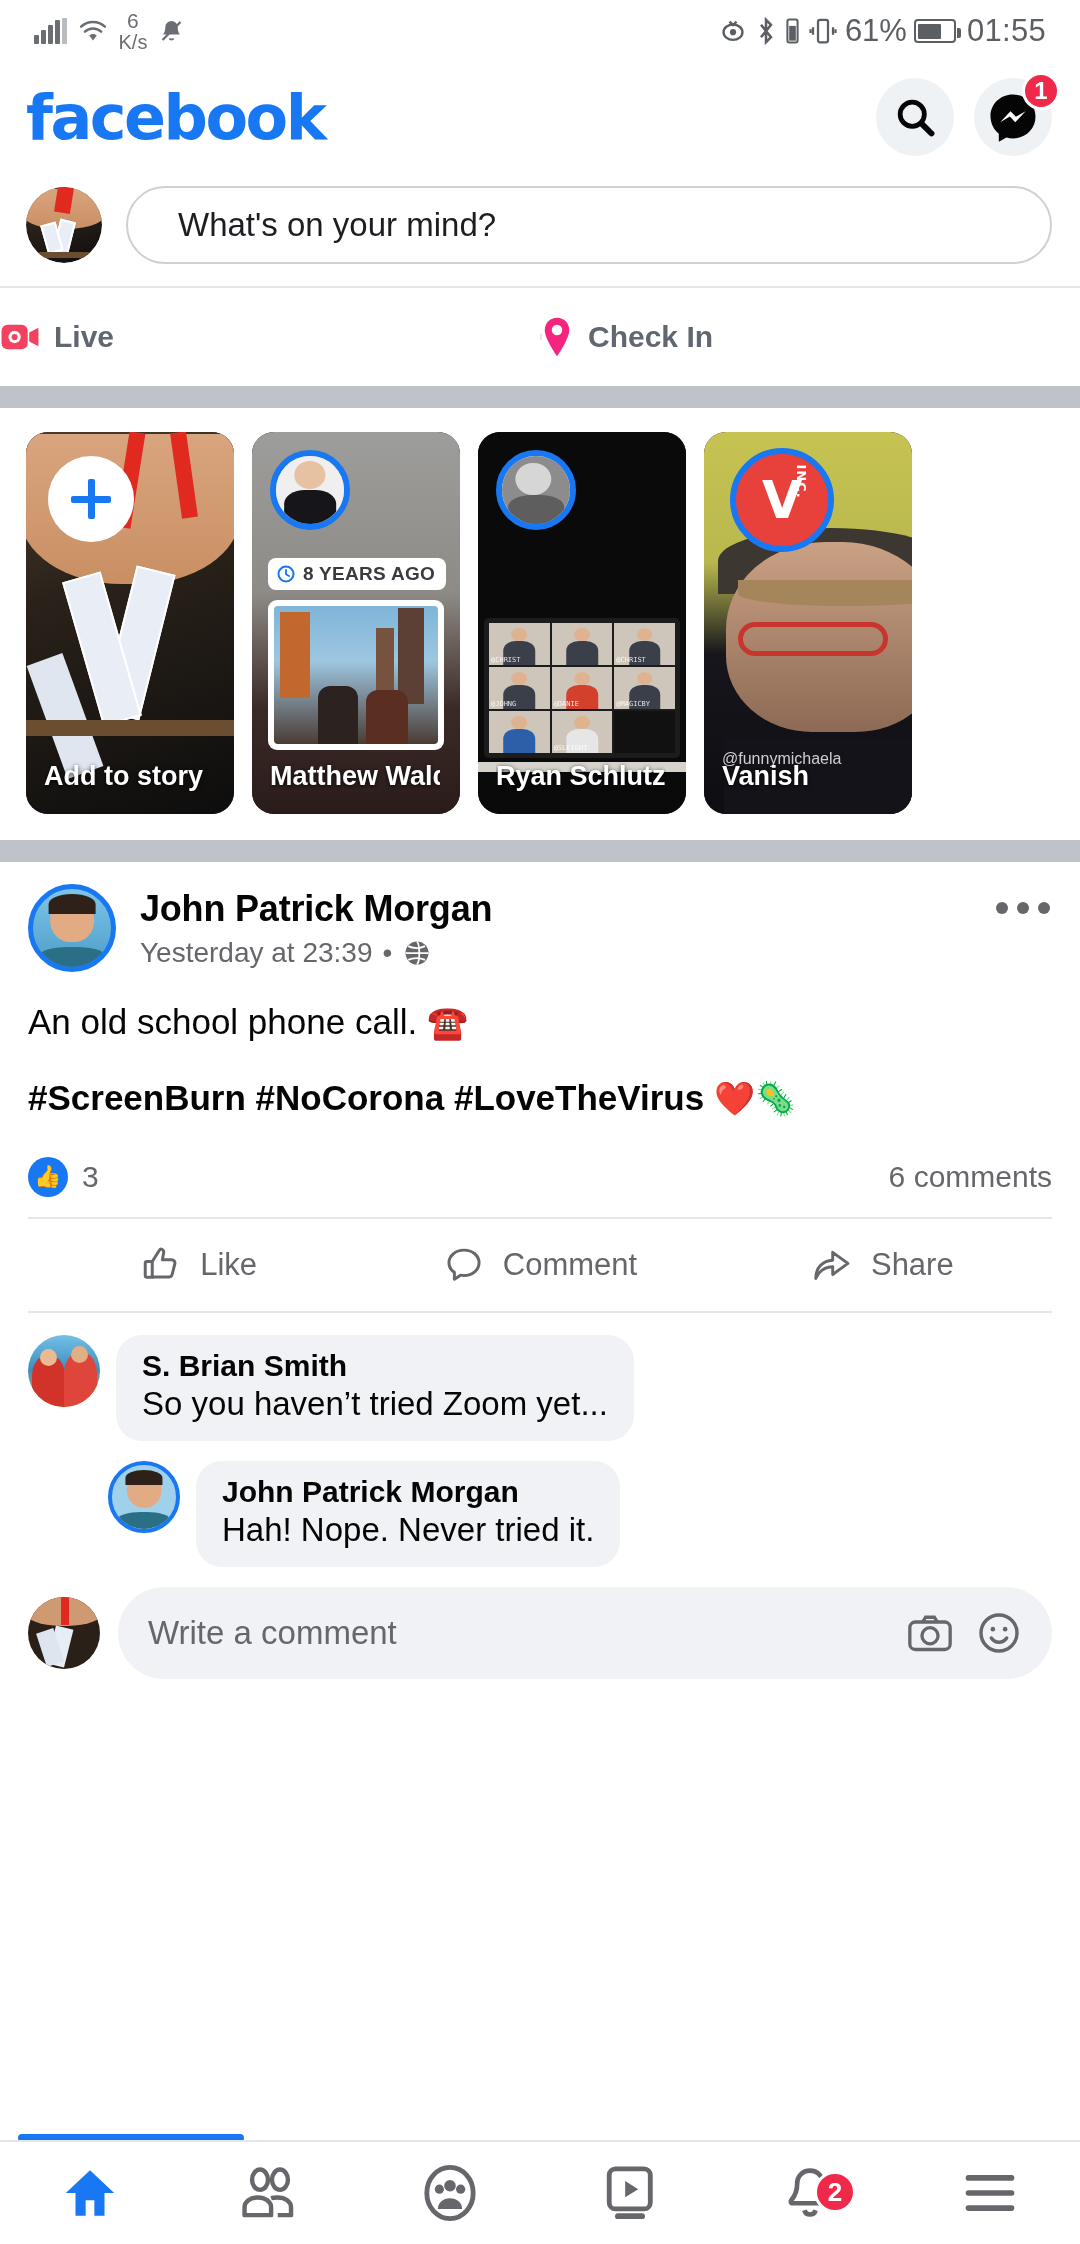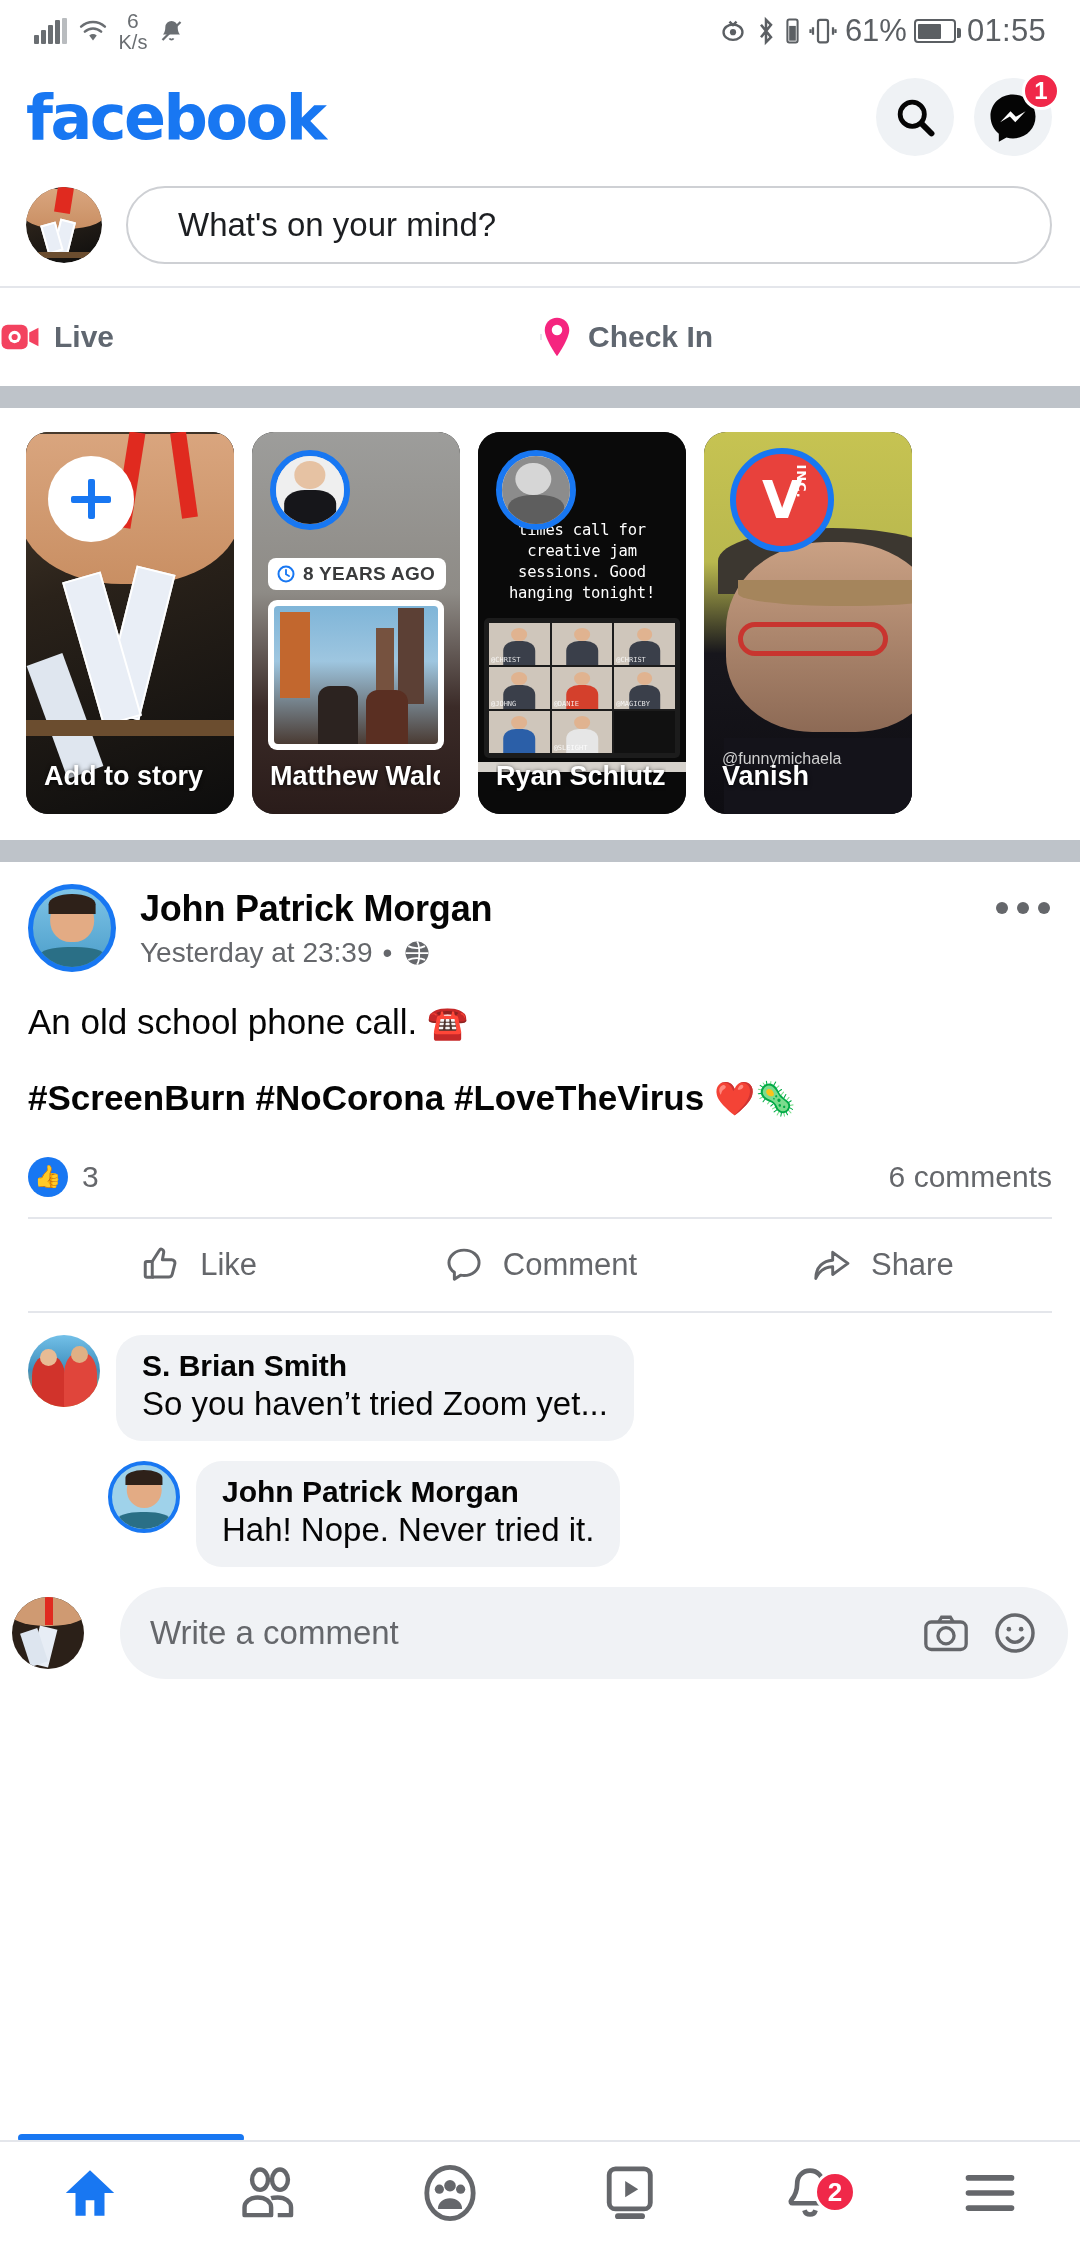--- a/index.html
+++ b/index.html
@@ -188,21 +188,21 @@
   .cav.cards{background:#2b2018;}
   .cav.cards .h{position:absolute;top:-4px;left:-4px;right:-4px;height:46%;background:#cf9a72;border-radius:0 0 46% 46%;}
   .cav.cards .s{position:absolute;top:0;left:46%;width:8px;height:40%;background:#e02a1f;}
   .cav.cards .c{position:absolute;top:42%;left:32%;width:18px;height:54%;background:#e7edf5;transform:rotate(14deg);}
   .cav.cards .c2{position:absolute;top:46%;left:18%;width:18px;height:48%;background:#dde5ef;transform:rotate(-18deg);}
   .bubble{background:#F0F2F5;border-radius:26px;padding:14px 26px 18px 26px;max-width:560px;}
   .bubble .bn{font-size:30px;font-weight:700;color:#050505;}
   .bubble .bt{font-size:33px;color:#050505;margin-top:2px;white-space:nowrap;}
 
   
-  .writerow{display:flex;align-items:center;gap:36px;padding:0 12px;margin-top:4px;}
+  .writerow{display:flex;align-items:center;gap:18px;padding:0 28px;margin-top:4px;}
   .wpill{flex:1;height:92px;background:#F0F2F5;border-radius:46px;display:flex;
          align-items:center;padding:0 30px;gap:16px;}
   .wpill .ph{flex:1;font-size:33px;color:#65676B;}
   .wicons{display:flex;gap:22px;align-items:center;}
 
   
   .bottomnav{position:absolute;left:0;right:0;bottom:0;height:104px;background:#fff;
              border-top:2px solid #E4E6EB;display:flex;align-items:center;}
   .nav{flex:1;display:flex;align-items:center;justify-content:center;position:relative;}
   .navbadge{position:absolute;top:6px;right:calc(50% - 46px);background:#F02849;color:#fff;
@@ -359,21 +359,20 @@
           <circle cx="12" cy="12" r="9" stroke="#1877F2" stroke-width="2.4" fill="none"></circle>
           <path d="M12 7v5.4l3.6 2" stroke="#1877F2" stroke-width="2.2" fill="none" stroke-linecap="round"></path>
         </svg>
         <span>8 YEARS AGO</span>
       </div>
       <div class="label">Matthew Waldman</div>
     </div>
 
     <div class="story">
       <div class="art-black">
-        <div class="txt">times call for creative jam sessions. Good hanging tonight!</div>
         <div class="laptop">
           <div class="zgrid">
             <div class="zcell">
                 <div class="f"></div>
                 <div class="h"></div>
                 <div class="tag">@CHRIST</div>
               </div>
             <div class="zcell">
                 <div class="f"></div>
                 <div class="h"></div>

